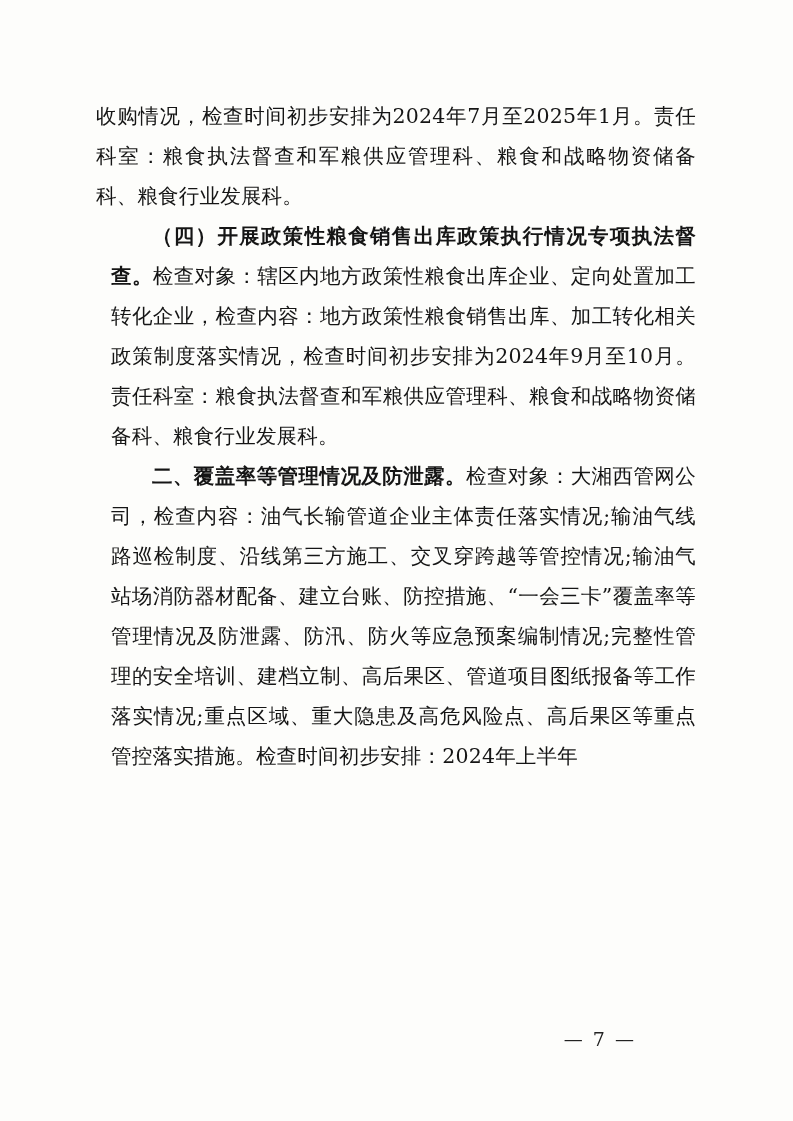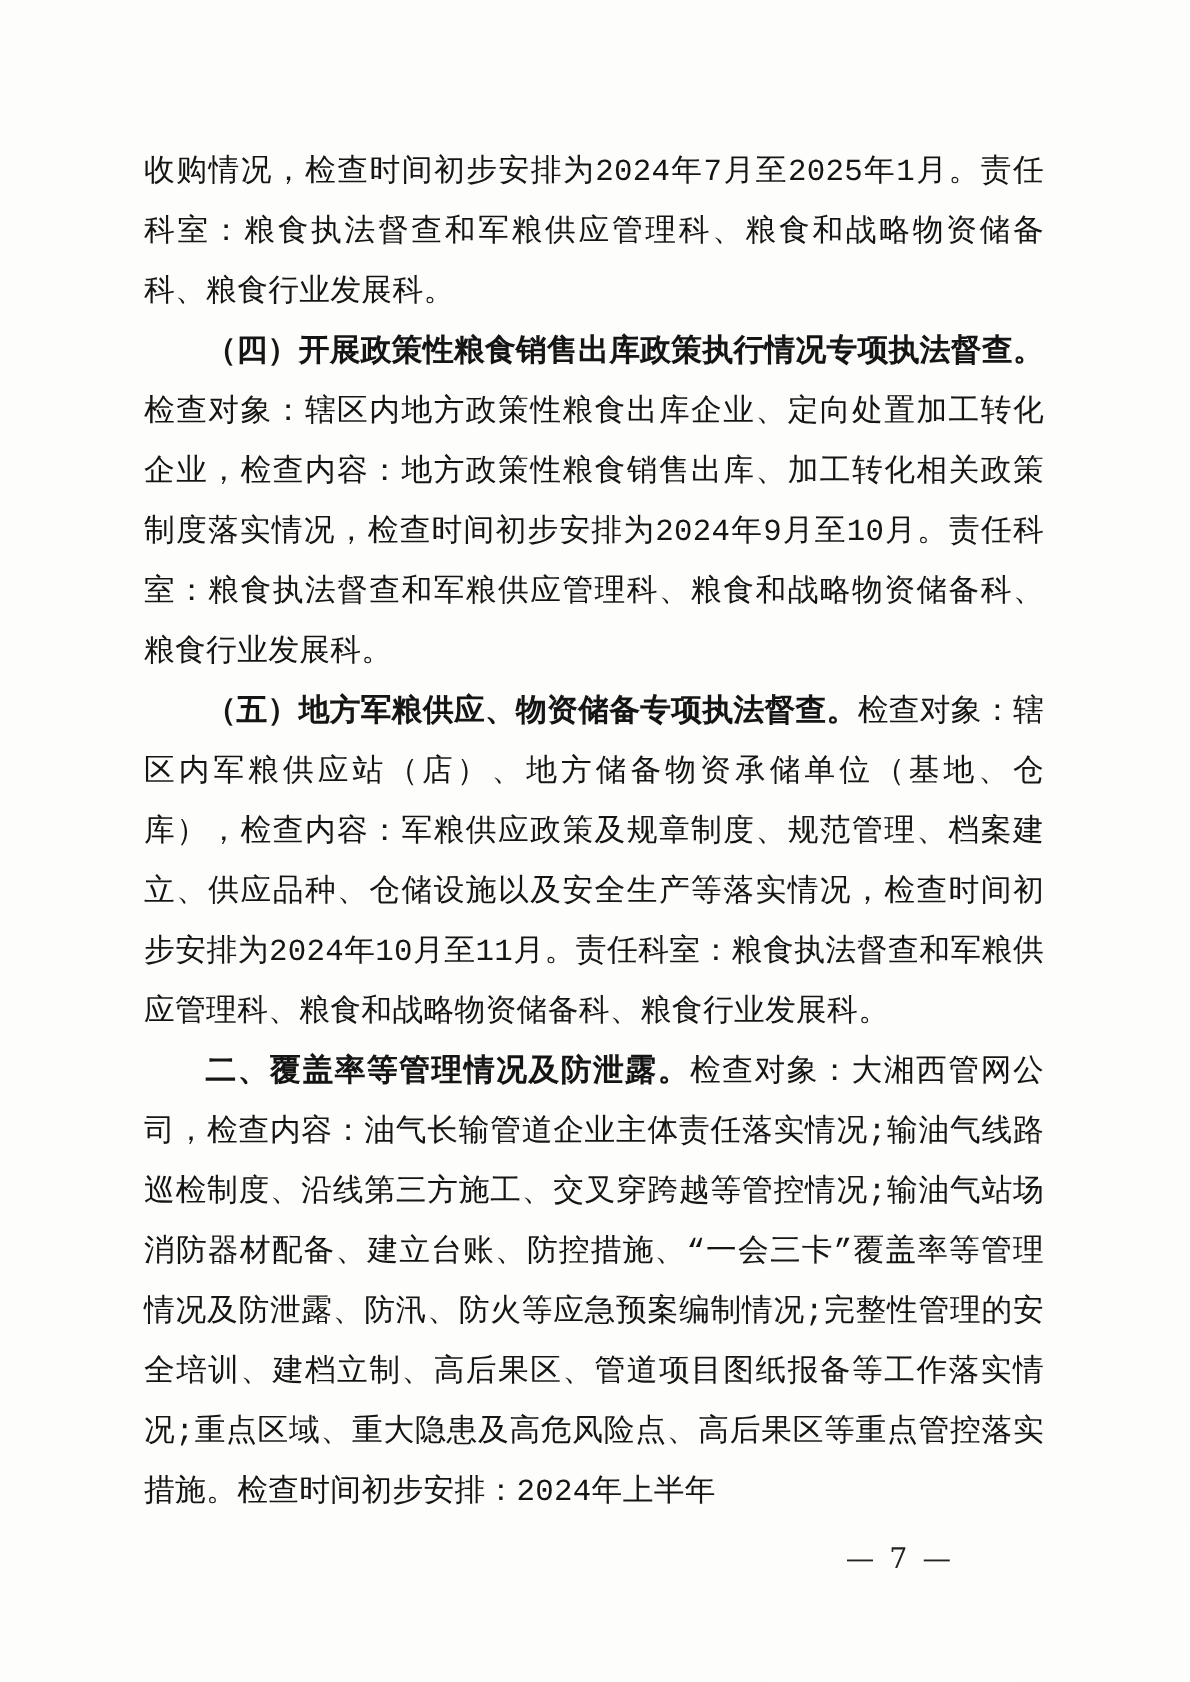--- a/index.html
+++ b/index.html
@@ -26,24 +26,24 @@
     width: 600px;
   }
   .para {
     font-size: 20.5px;
     line-height: 40px;
     text-align: justify;
     text-justify: inter-ideograph;
     margin: 0 0 0 0;
     letter-spacing: 0.2px;
     color: #151515;
-    font-family: Liberation Mono, monospace;
   }
   .indent {
     text-indent: 2em;
+    margin-left: 15px;
   }
   .bold-lead {
     font-weight: 700;
   }
   .pagenum {
     position: absolute;
     left: 0;
     top: 932px;
     width: 600px;
     text-align: right;
@@ -61,23 +61,20 @@
   <div class="content">
 
     <p class="para">
       <span>收购情况，检查时间初步安排为2024年7月至2025年1月。责任科室：粮食执法督查和军粮供应管理科、粮食和战略物资储备科、粮食行业发展科。</span>
     </p>
 
     <p class="para indent">
       <span class="bold-lead">（四）开展政策性粮食销售出库政策执行情况专项执法督查。</span><span>检查对象：辖区内地方政策性粮食出库企业、定向处置加工转化企业，检查内容：地方政策性粮食销售出库、加工转化相关政策制度落实情况，检查时间初步安排为2024年9月至10月。责任科室：粮食执法督查和军粮供应管理科、粮食和战略物资储备科、粮食行业发展科。</span>
     </p>
 
-    <p class="para indent">
-      <span class="bold-lead">（五）地方军粮供应、物资储备专项执法督查。</span><span>检查对象：辖区内军粮供应站（店）、地方储备物资承储单位（基地、仓库），检查内容：军粮供应政策及规章制度、规范管理、档案建立、供应品种、仓储设施以及安全生产等落实情况，检查时间初步安排为2024年10月至11月。责任科室：粮食执法督查和军粮供应管理科、粮食和战略物资储备科、粮食行业发展科。</span>
-    </p>
 
     <p class="para indent">
       <span class="bold-lead">二、覆盖率等管理情况及防泄露。</span><span>检查对象：大湘西管网公司，检查内容：油气长输管道企业主体责任落实情况;输油气线路巡检制度、沿线第三方施工、交叉穿跨越等管控情况;输油气站场消防器材配备、建立台账、防控措施、“一会三卡”覆盖率等管理情况及防泄露、防汛、防火等应急预案编制情况;完整性管理的安全培训、建档立制、高后果区、管道项目图纸报备等工作落实情况;重点区域、重大隐患及高危风险点、高后果区等重点管控落实措施。检查时间初步安排：2024年上半年</span>
     </p>
 
     <div class="pagenum">— 7 —</div>
   </div>
 </div>
 
 </body></html>

